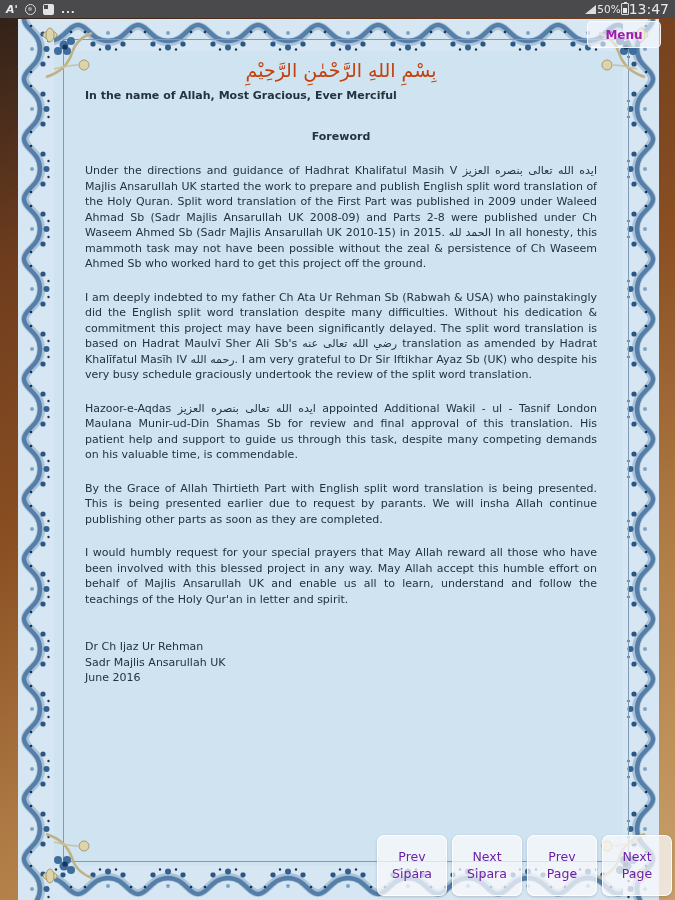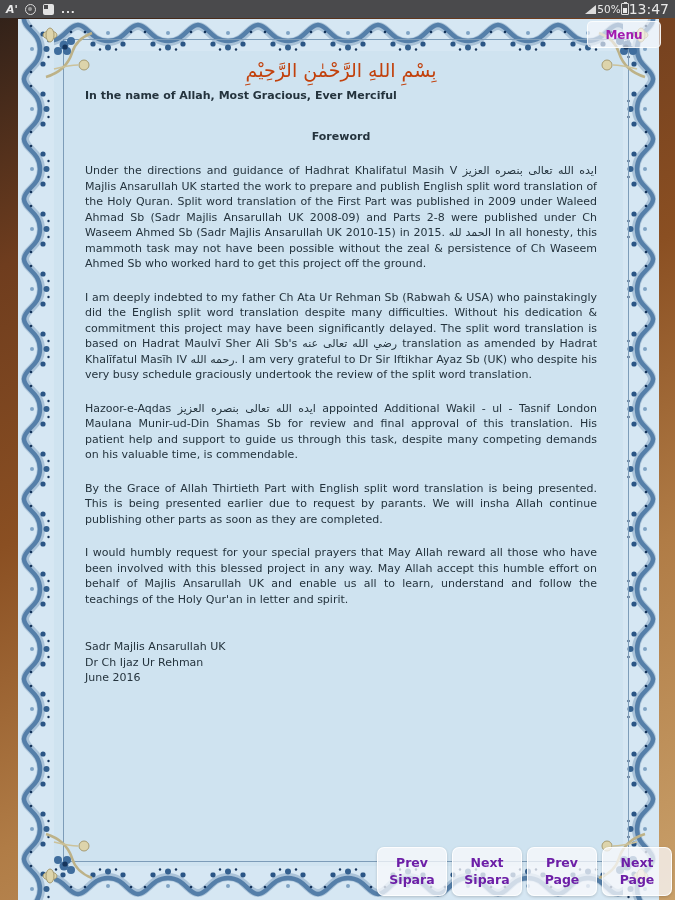--- a/index.html
+++ b/index.html
@@ -48,23 +48,23 @@
   .heading { text-align:center; font-weight:bold; margin-top:25px; margin-bottom:19px; }
   .content p { margin:0 0 18px; }
   .signature { margin-top:32px; text-align:left; }
 
   
   .menu-btn { position:absolute; top:21px; right:14px; width:74px; height:27px; z-index:30;
               background:rgba(248,249,252,0.62); border:1px solid rgba(255,255,255,0.8);
               border-radius:5px; color:#a21caf; font-weight:bold; font-size:12px;
               font-family:"DejaVu Sans", sans-serif; cursor:pointer; }
   .nav-row { position:absolute; right:3px; bottom:4px; display:flex; gap:5px; z-index:30; }
-  .nav-btn { width:70px; height:49px; background:rgba(249,250,252,0.75);
+  .nav-btn { width:70px; height:61px; background:rgba(249,250,252,0.75);
              border:1px solid rgba(255,255,255,0.85); border-radius:7px;
-             color:#6d1fa7; font-weight:bold; font-size:12.5px; line-height:1.35;
+             color:#6d1fa7; font-weight:normal; font-size:12.5px; line-height:1.35;
              font-family:"DejaVu Sans", sans-serif; text-align:center; cursor:pointer;
              box-shadow:0 1px 3px rgba(0,0,0,0.18); }
 </style>
 </head>
 <body>
 
 <div class="screen">
 
   <svg width="0" height="0" style="position:absolute" aria-hidden="true">
     <defs>
@@ -202,22 +202,22 @@
     <div class="content">
       <div class="bismillah">بِسْمِ اللهِ الرَّحْمٰنِ الرَّحِيْمِ</div>
       <div class="bismillah-en">In the name of Allah, Most Gracious, Ever Merciful</div>
       <div class="heading">Foreword</div>
       <p>Under the directions and guidance of Hadhrat Khalifatul Masih V ايده الله تعالى بنصره العزيز  Majlis Ansarullah UK started the work to prepare and publish English split word translation of the Holy Quran. Split word translation of the First Part was published in 2009 under Waleed Ahmad Sb (Sadr Majlis Ansarullah UK 2008-09) and Parts 2-8 were published under Ch Waseem Ahmed Sb (Sadr Majlis Ansarullah UK 2010-15) in 2015. الحمد لله  In all honesty, this mammoth task may not have been possible without the zeal &amp; persistence of Ch Waseem Ahmed Sb who worked hard to get this project off the ground.</p>
       <p>I am deeply indebted to my father Ch Ata Ur Rehman Sb (Rabwah &amp; USA) who painstakingly did the English split word translation despite many difficulties. Without his dedication &amp; commitment this project may have been significantly delayed. The split word translation is based on Hadrat Maulvī Sher Ali Sb's رضي الله تعالى عنه  translation as amended by Hadrat Khalīfatul Masīh IV رحمه الله. I am very grateful to Dr Sir Iftikhar Ayaz Sb (UK) who despite his very busy schedule graciously undertook the review of the split word translation.</p>
       <p>Hazoor-e-Aqdas ايده الله تعالى بنصره العزيز  appointed Additional Wakil - ul - Tasnif London Maulana Munir-ud-Din Shamas Sb for review and final approval of this translation. His patient help and support to guide us through this task, despite many competing demands on his valuable time, is commendable.</p>
       <p>By the Grace of Allah Thirtieth Part with English split word translation is being presented. This is being presented earlier due to request by parants. We will insha Allah continue publishing other parts as soon as they are completed.</p>
       <p>I would humbly request for your special prayers that May Allah reward all those who have been involved with this blessed project in any way. May Allah accept this humble effort on behalf of Majlis Ansarullah UK and enable us all to learn, understand and follow the teachings of the Holy Qur'an in letter and spirit.</p>
       <div class="signature">
+        <div>Dr Ch Ijaz Ur Rehman</div>
         <div>Sadr Majlis Ansarullah UK</div>
-        <div>Dr Ch Ijaz Ur Rehman</div>
         <div>June 2016</div>
       </div>
     </div>
   </div>
 
   <button class="menu-btn">Menu</button>
 
   <div class="nav-row">
     <button class="nav-btn">
       <span>Prev</span><br>

